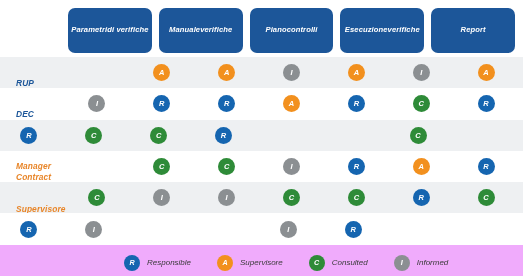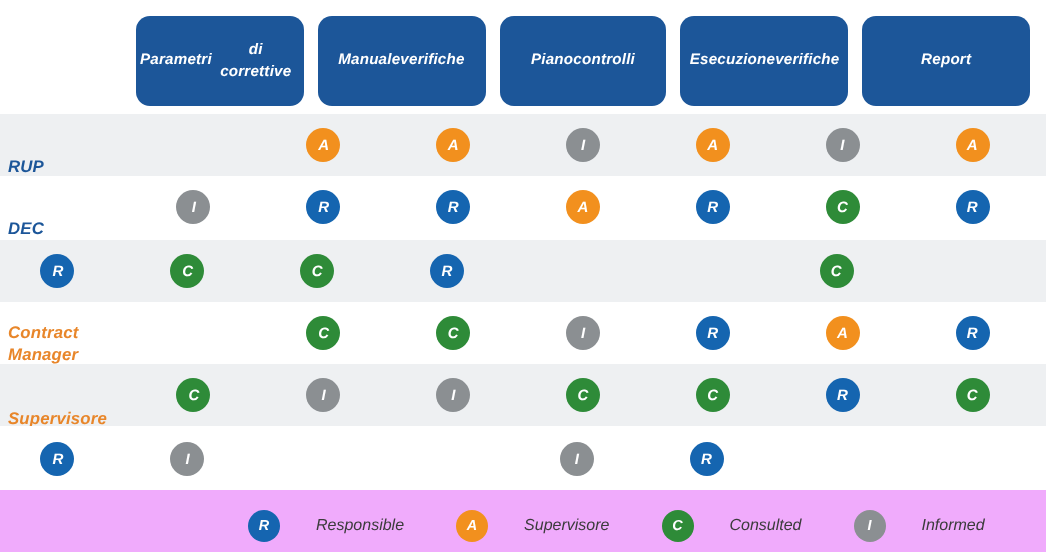--- a/index.html
+++ b/index.html
@@ -71,21 +71,21 @@
     align-items: center;
     height: 31.3px;
     width: 523px;
     box-sizing: border-box;
   }
   .row.shade { background: #eef0f2; }
   .row.plain { background: #ffffff; align-items: flex-end; }
 
   .row-label {
     width: 68px;
-    padding-left: 4px;
+    padding-left: 16px;
     box-sizing: border-box;
     font-size: 8.4px;
     font-weight: bold;
     line-height: 1.25;
     letter-spacing: 0.1px;
     margin-top: 22px;
   }
   .row-label.blue { color: #1c5699; }
   .row-label.orange { color: #e8862a; }
 
@@ -132,36 +132,36 @@
     padding-left: 124px;
     box-sizing: border-box;
   }
   .legend-item {
     display: flex;
     align-items: center;
     margin-right: 26px;
   }
   .legend-item .bubble { width: 16px; height: 16px; font-size: 7.2px; }
   .legend-label {
-    margin-left: 18px;
+    margin-left: 7px;
     font-size: 8px;
     color: #3b3b3b;
     white-space: nowrap;
   }
 </style>
 </head>
 <body>
 
 <div id="board">
 
   <div class="header-strip">
     <div class="header-cells" id="col-headers">
         <div class="tab">
           <span>Parametri</span>
-          <span>di correttive</span>
+          <span>di verifiche</span>
         </div>
         <div class="tab">
           <span>Manuale</span>
           <span>verifiche</span>
         </div>
         <div class="tab">
           <span>Piano</span>
           <span>controlli</span>
         </div>
         <div class="tab">
@@ -251,22 +251,22 @@
           <div class="cell">
             <div class="bubble empty"></div>
           </div>
           <div class="cell">
             <div class="bubble C">C</div>
           </div>
         </div>
       </div>
       <div class="row plain">
         <div class="row-label orange">
+          <div>Manager</div>
           <div>Contract</div>
-          <div>Manager</div>
         </div>
         <div class="cells">
           <div class="cell">
             <div class="bubble empty"></div>
           </div>
           <div class="cell">
             <div class="bubble C">C</div>
           </div>
           <div class="cell">
             <div class="bubble C">C</div>

